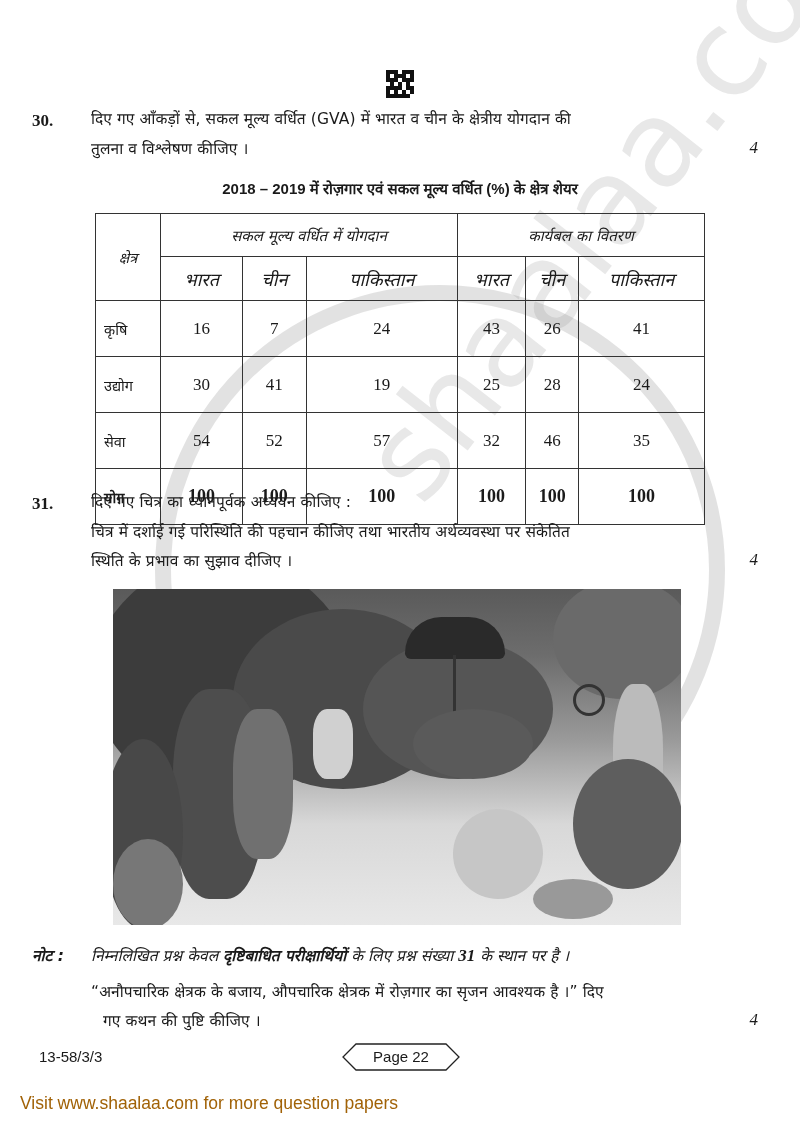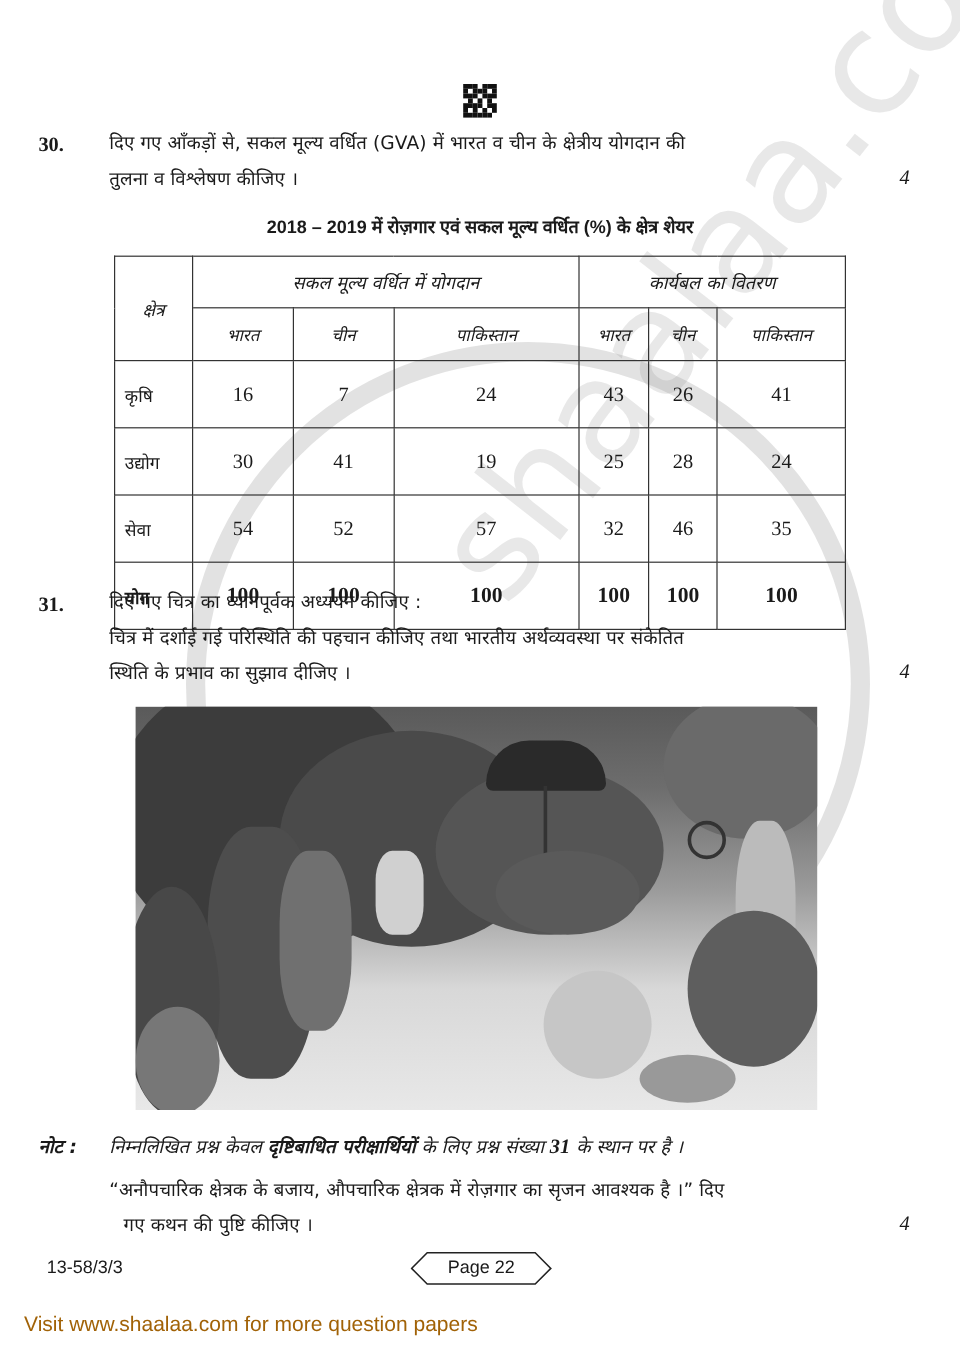--- a/index.html
+++ b/index.html
@@ -15,21 +15,21 @@
     .qtext { position: absolute; font-family: "DejaVu Sans", sans-serif; font-size: 15.5px; line-height: 26px; letter-spacing: 0.1px; }
     .marks { position: absolute; right: 42px; font-family: "Liberation Serif", serif; font-style: italic; font-size: 17px; }
 
     .table-title { position: absolute; left: 0; width: 800px; top: 178px; text-align: center;
                    font-family: Liberation Sans, sans-serif; font-weight: bold; font-size: 15px; }
 
     table.data { position: absolute; left: 95px; top: 213px; width: 610px; border-collapse: collapse;
                  font-family: "Liberation Serif", serif; font-size: 17px; }
     table.data td, table.data th { border: 1.3px solid #333; text-align: center; font-weight: normal; padding: 0; }
     table.data .hdr-group { height: 43px; font-family: "DejaVu Sans", sans-serif; font-style: italic; font-size: 15px; }
-    table.data .hdr-sub { height: 44px; font-family: "DejaVu Sans", sans-serif; font-style: italic; font-size: 14px; margin-top: 44px; }
+    table.data .hdr-sub { height: 44px; font-family: "DejaVu Sans", sans-serif; font-style: italic; font-size: 18px; margin-top: 44px; }
     table.data .sector-head { font-family: Liberation Mono, monospace; font-style: italic; font-size: 14.5px; width: 65px; vertical-align: middle; }
     table.data td.sector { text-align: left; padding-left: 8px; font-family: "DejaVu Sans", sans-serif; font-size: 14.5px; width: 65px; }
     table.data tr.row td { height: 56px; }
     table.data tr.total td { font-weight: bold; font-size: 18px; }
     table.data tr.total td.sector { font-size: 14.5px; }
 
     .photo { position: absolute; left: 113px; top: 589px; width: 568px; height: 336px; overflow: hidden;
              background: linear-gradient(180deg, #5a5a5a 0%, #6d6d6d 20%, #9a9a9a 45%, #d8d8d8 70%, #e8e8e8 100%); }
     .photo .blob { position: absolute; border-radius: 50%; }
 

